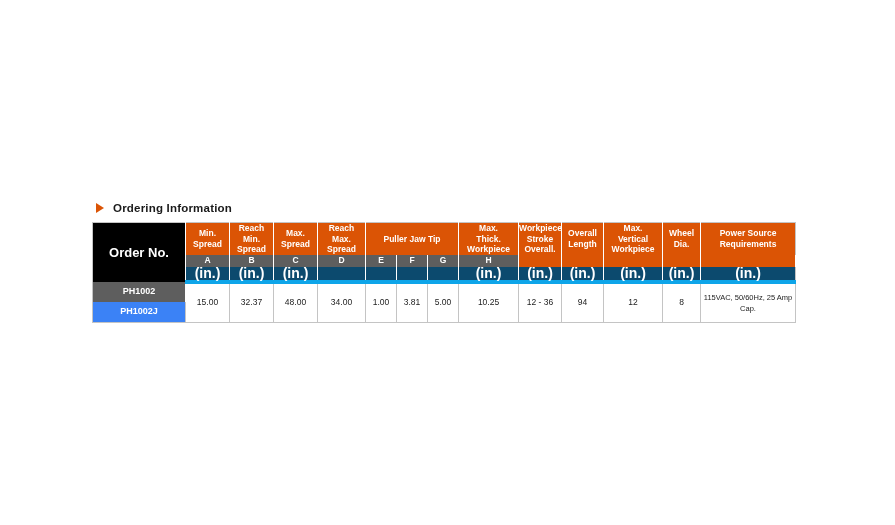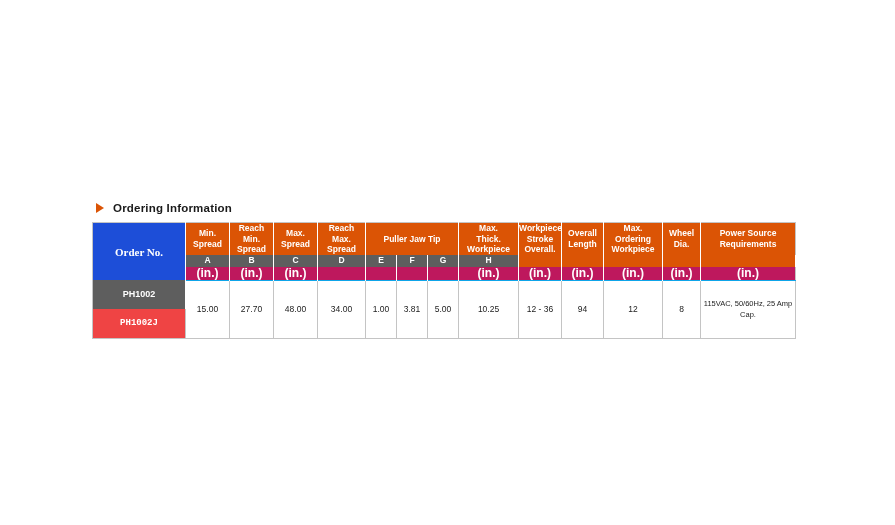--- a/index.html
+++ b/index.html
@@ -83,67 +83,66 @@
     height: 12px;
     border-left: 1px solid #ffffff;
     border-right: 1px solid #ffffff;
   }
   .ltr.blank-orange {
     background: #DB5405;
   }
 
   
   .unit {
-    background: #be185d;
-    color: #ffffff;
-    font-size: 12px;
+    background: #0c4a6e;
+    color: #ffffff;
+    font-size: 14px;
     font-weight: bold;
     line-height: 11px;
     height: 13px;
     border-left: 1px solid #ffffff;
     border-right: 1px solid #ffffff;
   }
   .unit.last  { border-right: none; }
 
   
   .ordno-head {
-    background: #1d4ed8;
-    color: #ffffff;
-    font-size: 11px;
+    background: #000000;
+    color: #ffffff;
+    font-size: 13px;
     font-weight: bold;
     text-align: center;
     vertical-align: top;
     padding-top: 4px;
     border-right: 1px solid #ffffff;
-    font-family: Liberation Serif, serif;
   }
 
   
   .ord-cell {
     color: #ffffff;
     font-size: 9px;
     font-weight: bold;
-    height: 29px;
+    height: 20px;
     line-height: 13px;
     text-align: center;
     border-right: 1px solid #ffffff;
   }
   .ord-a { background: #5E5E5E; }
-  .ord-b { background: #ef4444; font-family: Liberation Mono, monospace; }
+  .ord-b { background: #3b82f6; }
 
   
   .val {
     background: #ffffff;
     color: #222222;
     font-size: 8.5px;
     line-height: 11px;
     text-align: center;
     border-left: 1px solid #c4c4c4;
     border-right: 1px solid #c4c4c4;
-    border-top: 1px solid #0ea5e9;
+    border-top: 4px solid #0ea5e9;
   }
   .val.last { border-right: none; }
   .val.tiny { font-size: 7.5px; }
 </style>
 </head>
 <body>
 
 <div class="section-head">
   <span class="bullet-arrow"></span>
   <span class="section-title">Ordering Information</span>
@@ -202,21 +201,21 @@
         <div>Workpiece</div>
         <div>Stroke</div>
         <div>Overall.</div>
       </td>
       <td class="hd">
         <div>Overall</div>
         <div>Length</div>
       </td>
       <td class="hd">
         <div>Max.</div>
-        <div>Ordering</div>
+        <div>Vertical</div>
         <div>Workpiece</div>
       </td>
       <td class="hd">
         <div>Wheel</div>
         <div>Dia.</div>
       </td>
       <td class="hd last">
         <div>Power Source</div>
         <div>Requirements</div>
       </td>
@@ -251,21 +250,21 @@
       <td class="unit">(in.)</td>
       <td class="unit">(in.)</td>
       <td class="unit">(in.)</td>
       <td class="unit last">(in.)</td>
     </tr>
 
     <tr>
       <td class="ord-cell ord-a">PH1002</td>
 
       <td class="val" rowspan="2">15.00</td>
-      <td class="val" rowspan="2">27.70</td>
+      <td class="val" rowspan="2">32.37</td>
       <td class="val" rowspan="2">48.00</td>
       <td class="val" rowspan="2">34.00</td>
       <td class="val" rowspan="2">1.00</td>
       <td class="val" rowspan="2">3.81</td>
       <td class="val" rowspan="2">5.00</td>
       <td class="val" rowspan="2">10.25</td>
       <td class="val" rowspan="2">12 - 36</td>
       <td class="val" rowspan="2">94</td>
       <td class="val" rowspan="2">12</td>
       <td class="val" rowspan="2">8</td>

